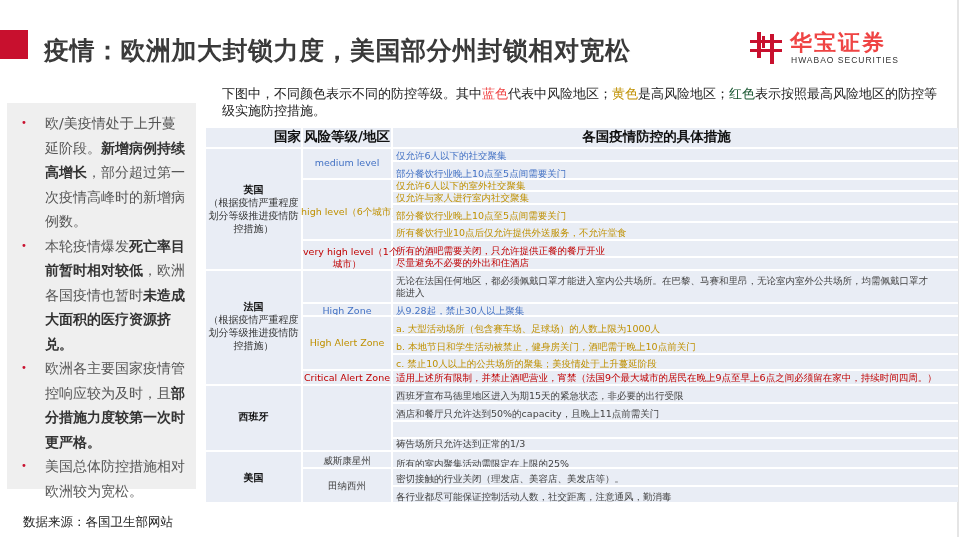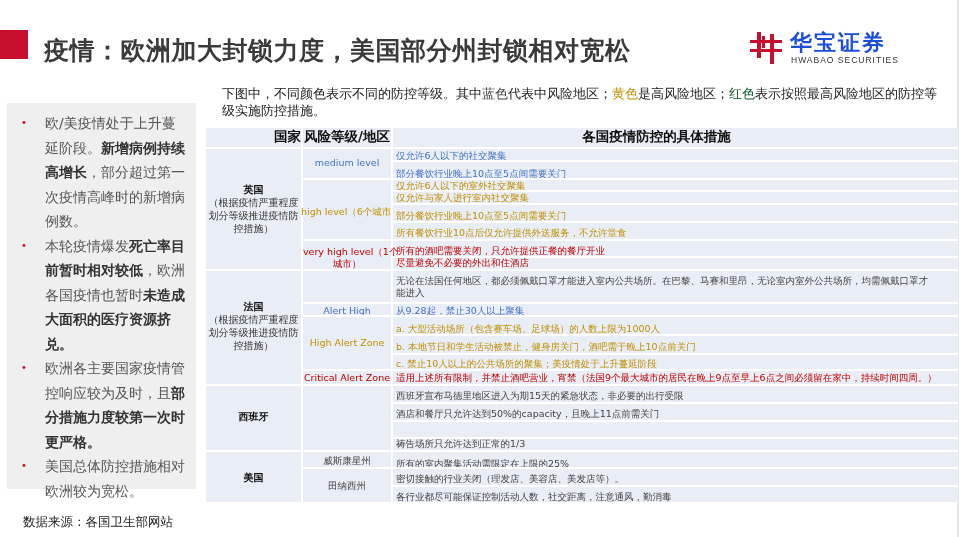--- a/index.html
+++ b/index.html
@@ -4,34 +4,34 @@
 <style>
   * { box-sizing: border-box; margin: 0; padding: 0; }
   html, body { width: 961px; height: 537px; background: #ffffff; overflow: hidden; }
   body { position: relative; font-family: "DejaVu Sans", "Liberation Sans", sans-serif; color: #333; }
 
   .red-block { position: absolute; left: 0; top: 30px; width: 28px; height: 29px; background: #c8102e; }
   .title { position: absolute; left: 44px; top: 34px; font-size: 25px; font-weight: bold; color: #3a3a3a; letter-spacing: 0.5px; white-space: nowrap; }
 
   .logo { position: absolute; left: 748px; top: 28px; width: 200px; height: 40px; }
   .logo-mark { position: absolute; left: 0; top: 2px; width: 36px; height: 34px; }
-  .logo-cn { position: absolute; left: 42px; top: 0; font-size: 22px; font-weight: bold; color: #1d4ed8; letter-spacing: 2px; white-space: nowrap; }
+  .logo-cn { position: absolute; left: 42px; top: 0; font-size: 22px; font-weight: bold; color: #ef4444; letter-spacing: 2px; white-space: nowrap; }
   .logo-en { position: absolute; left: 43px; top: 27px; font-size: 8.5px; color: #333; letter-spacing: 1px; white-space: nowrap; font-family: "Liberation Sans", sans-serif; }
 
   .right-edge { position: absolute; left: 957px; top: 0; width: 2px; height: 537px; background: #e5e5e5; }
 
   .sidebar { position: absolute; left: 7px; top: 103px; width: 189px; height: 386px; background: #efefef; padding: 8px 8px 0 10px; }
   .bullet { position: relative; padding-left: 28px; font-size: 14px; line-height: 24.5px; color: #555; }
   .bullet .dot { position: absolute; left: 4px; top: 0; color: #c8102e; font-size: 10px; }
   .bullet b { color: #333; }
 
   .source { position: absolute; left: 23px; top: 514px; font-size: 12.5px; color: #222; white-space: nowrap; }
 
   .intro { position: absolute; left: 222px; top: 85px; width: 725px; font-size: 13px; line-height: 17px; color: #222; }
-  .intro .blue { color: #404040; }
+  .intro .blue { color: #ef4444; }
   .intro .yellow { color: #bf9000; }
   .intro .red { color: #14532d; }
 
   .table { position: absolute; left: 206px; top: 128px; width: 752px; height: 374px; background: #e9edf5; }
   .cell { position: absolute; font-size: 9.5px; line-height: 12px; white-space: nowrap; }
   .hline { position: absolute; height: 2px; background: #ffffff; }
   .vline { position: absolute; width: 2px; background: #ffffff; }
   .hdr { font-size: 13.5px; font-weight: bold; color: #111; text-align: center; }
   .country { color: #333; text-align: center; font-size: 10px; line-height: 13px; white-space: normal; }
   .country b { color: #111; }
@@ -119,21 +119,21 @@
   <div class="hline" style="left:187px; top:128px; width:565px;"></div>
   <div class="cell c-red" style="left:190px; top:129px;">尽量避免不必要的外出和住酒店</div>
   <div class="hline" style="left:0; top:141px; width:752px;"></div>
 
   <div class="cell country" style="left:0; top:172px; width:95px;"><b>法国</b><br><span>（根据疫情严重程度划分等级推进疫情防控措施）</span></div>
 
   <div class="cell c-gray" style="left:190px; top:147px;">无论在法国任何地区，都必须佩戴口罩才能进入室内公共场所。在巴黎、马赛和里昂，无论室内室外公共场所，均需佩戴口罩才</div>
   <div class="cell c-gray" style="left:190px; top:159px;">能进入</div>
   <div class="hline" style="left:97px; top:174px; width:655px;"></div>
 
-  <div class="cell lvl c-blue" style="left:97px; top:177px; width:88px;">Alert High</div>
+  <div class="cell lvl c-blue" style="left:97px; top:177px; width:88px;">High Zone</div>
   <div class="cell c-blue" style="left:190px; top:177px;">从9.28起，禁止30人以上聚集</div>
   <div class="hline" style="left:97px; top:187px; width:655px;"></div>
 
   <div class="cell lvl c-yellow" style="left:97px; top:209px; width:88px;">High Alert Zone</div>
   <div class="cell c-yellow" style="left:190px; top:195px;">a. 大型活动场所（包含赛车场、足球场）的人数上限为1000人</div>
   <div class="hline" style="left:187px; top:206px; width:565px;"></div>
   <div class="cell c-yellow" style="left:190px; top:213px;">b. 本地节日和学生活动被禁止，健身房关门，酒吧需于晚上10点前关门</div>
   <div class="hline" style="left:187px; top:225px; width:565px;"></div>
   <div class="cell c-yellow" style="left:190px; top:230px;">c. 禁止10人以上的公共场所的聚集；美疫情处于上升蔓延阶段</div>
   <div class="hline" style="left:97px; top:241px; width:655px;"></div>

